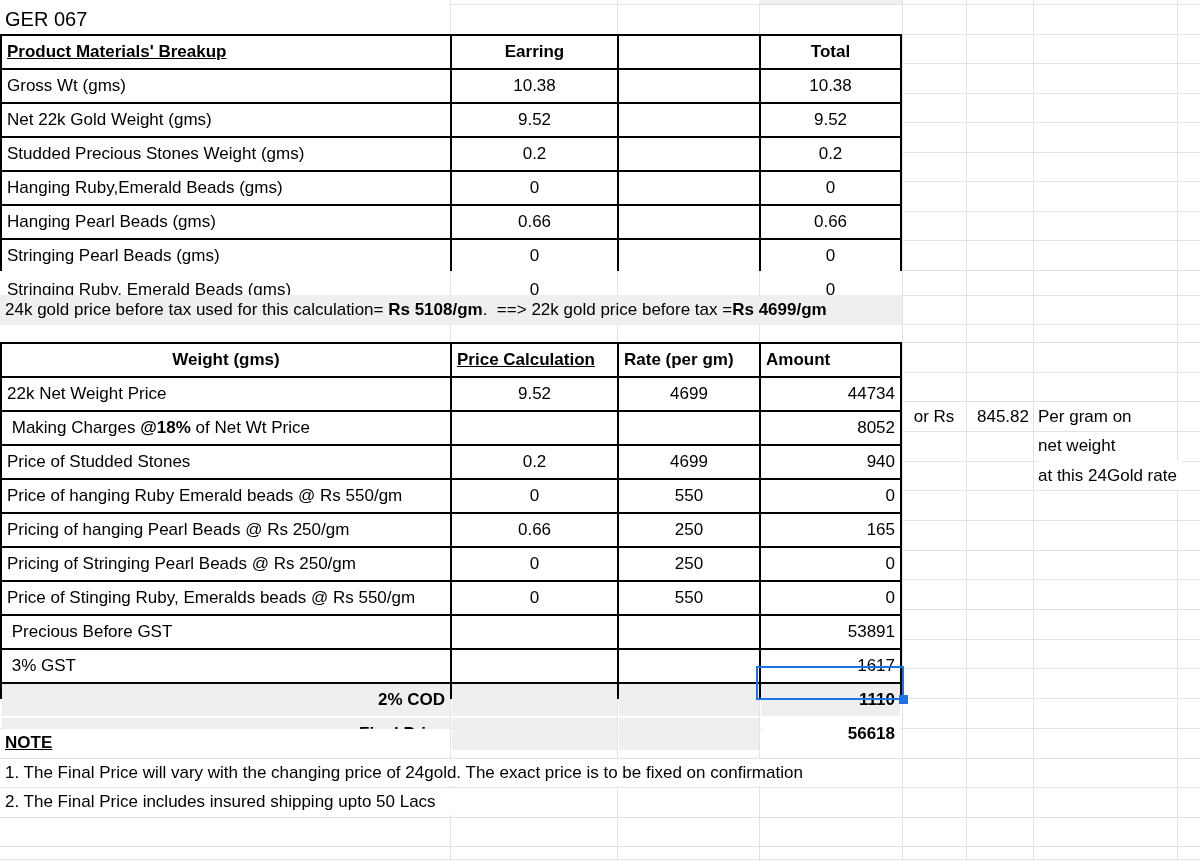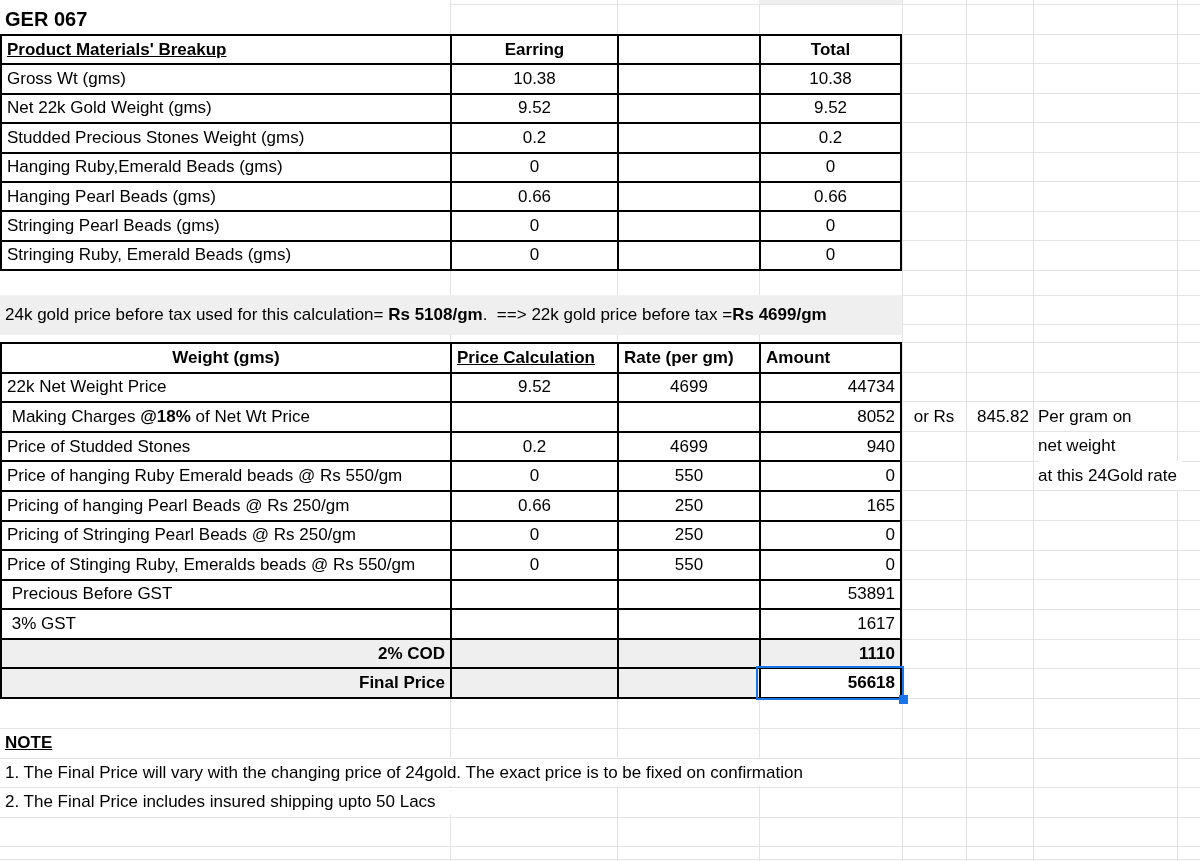--- a/index.html
+++ b/index.html
@@ -17,29 +17,29 @@
     display:grid;grid-template-columns:448px 165px 140px 1fr;
     gap:2px;background:#000;padding:2px;
   }
   #materials-grid{top:34px;height:237px;grid-template-rows:repeat(8,1fr);}
   #price-grid{top:342px;height:357px;grid-template-rows:repeat(12,1fr);}
 
   .c{
     background:#fff;display:flex;align-items:center;
     padding:0 5px;overflow:hidden;white-space:pre;min-width:0;
   }
-  .c.center{justify-content:center;padding:0 2px;}
+  .c.center{justify-content:center;padding:16px 2px;}
   .c.right{justify-content:flex-end;}
   .c.bold{font-weight:bold;}
   .c.u{text-decoration:underline;}
   .c.gray{background:#efefef;}
 
   .band{position:absolute;display:flex;align-items:center;background:#fff;white-space:pre;}
-  #title-band{left:0;top:4px;width:450px;height:30px;font-size:20px;font-weight:bold;padding-left:5px;box-sizing:border-box;}
-  #gold-band{left:0;top:295px;width:902px;height:40px;background:#efefef;padding-left:5px;box-sizing:border-box;}
+  #title-band{left:0;top:4px;width:450px;height:30px;font-size:20px;font-weight:normal;padding-left:5px;box-sizing:border-box;}
+  #gold-band{left:0;top:295px;width:902px;height:30px;background:#efefef;padding-left:5px;box-sizing:border-box;}
   #sliver-gray{position:absolute;left:759px;top:0;width:143px;height:4px;background:#efefef;}
 
   .side{position:absolute;height:29px;display:flex;align-items:center;white-space:nowrap;text-align:center;}
   #side-or{left:902px;top:402px;width:64px;justify-content:center;}
   #side-val{left:966px;top:402px;width:63px;justify-content:flex-end;}
   #side-l1{left:1038px;top:402px;}
   #side-l2{left:1038px;top:431px;}
   #side-l3{left:1038px;top:461px;background:#fff;padding-right:5px;}
 
   .note-band{position:absolute;left:0;height:27px;background:#fff;display:flex;align-items:center;padding-left:5px;box-sizing:border-box;white-space:pre;}

